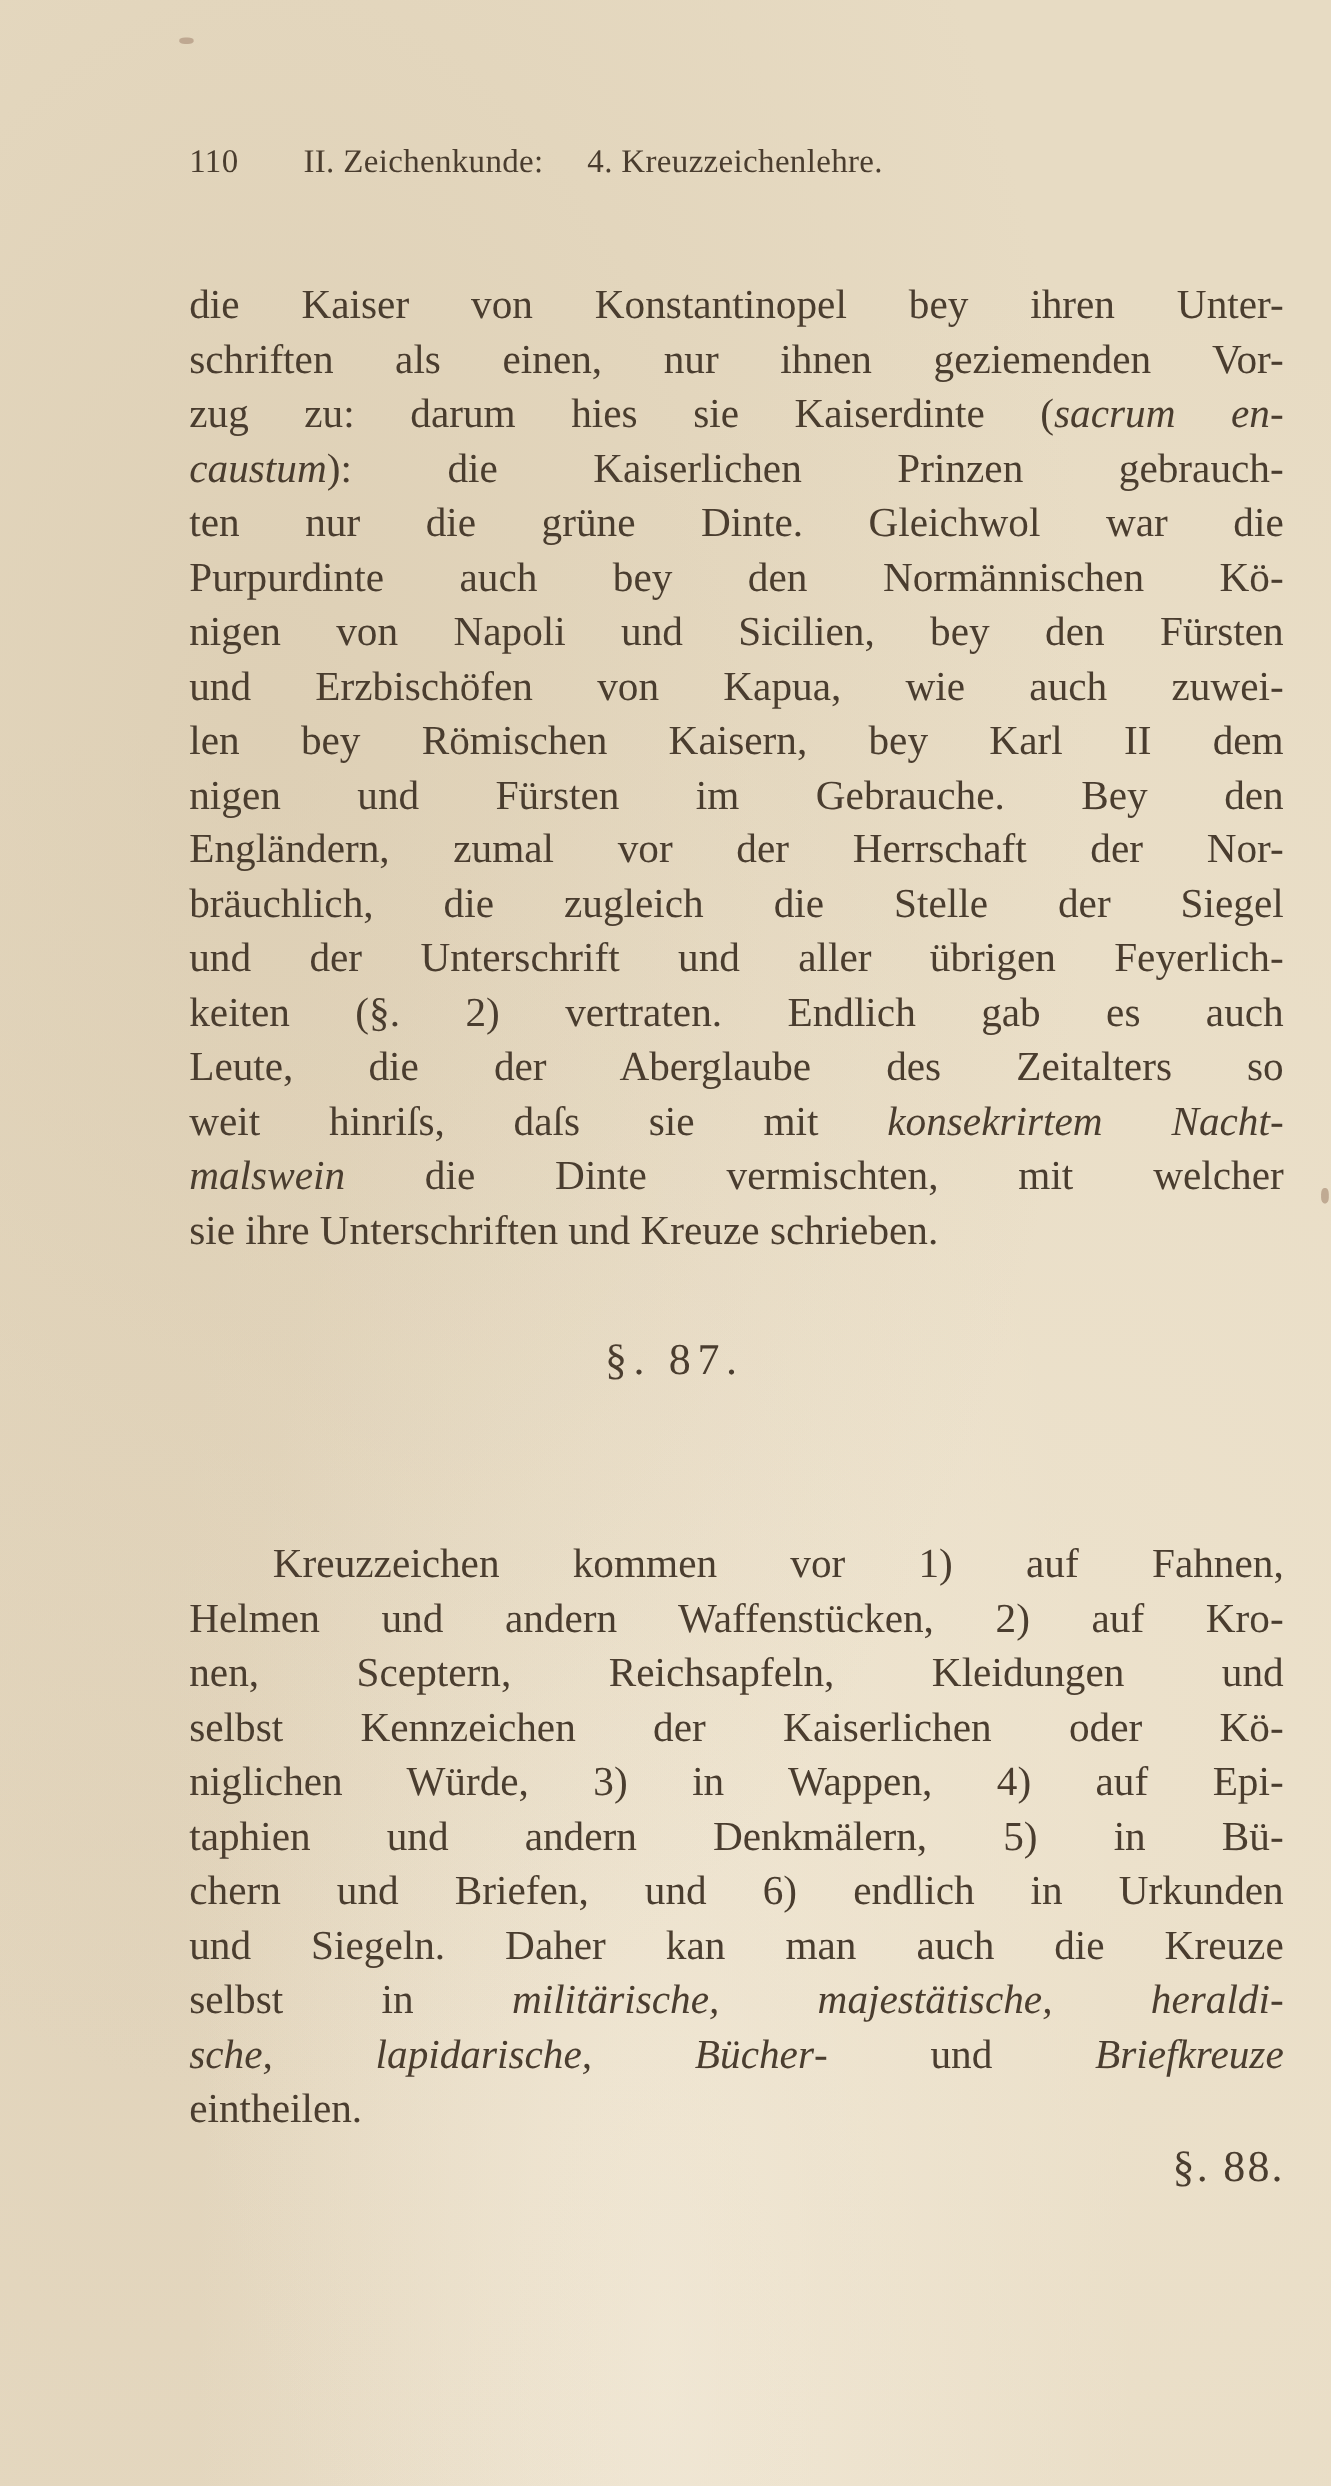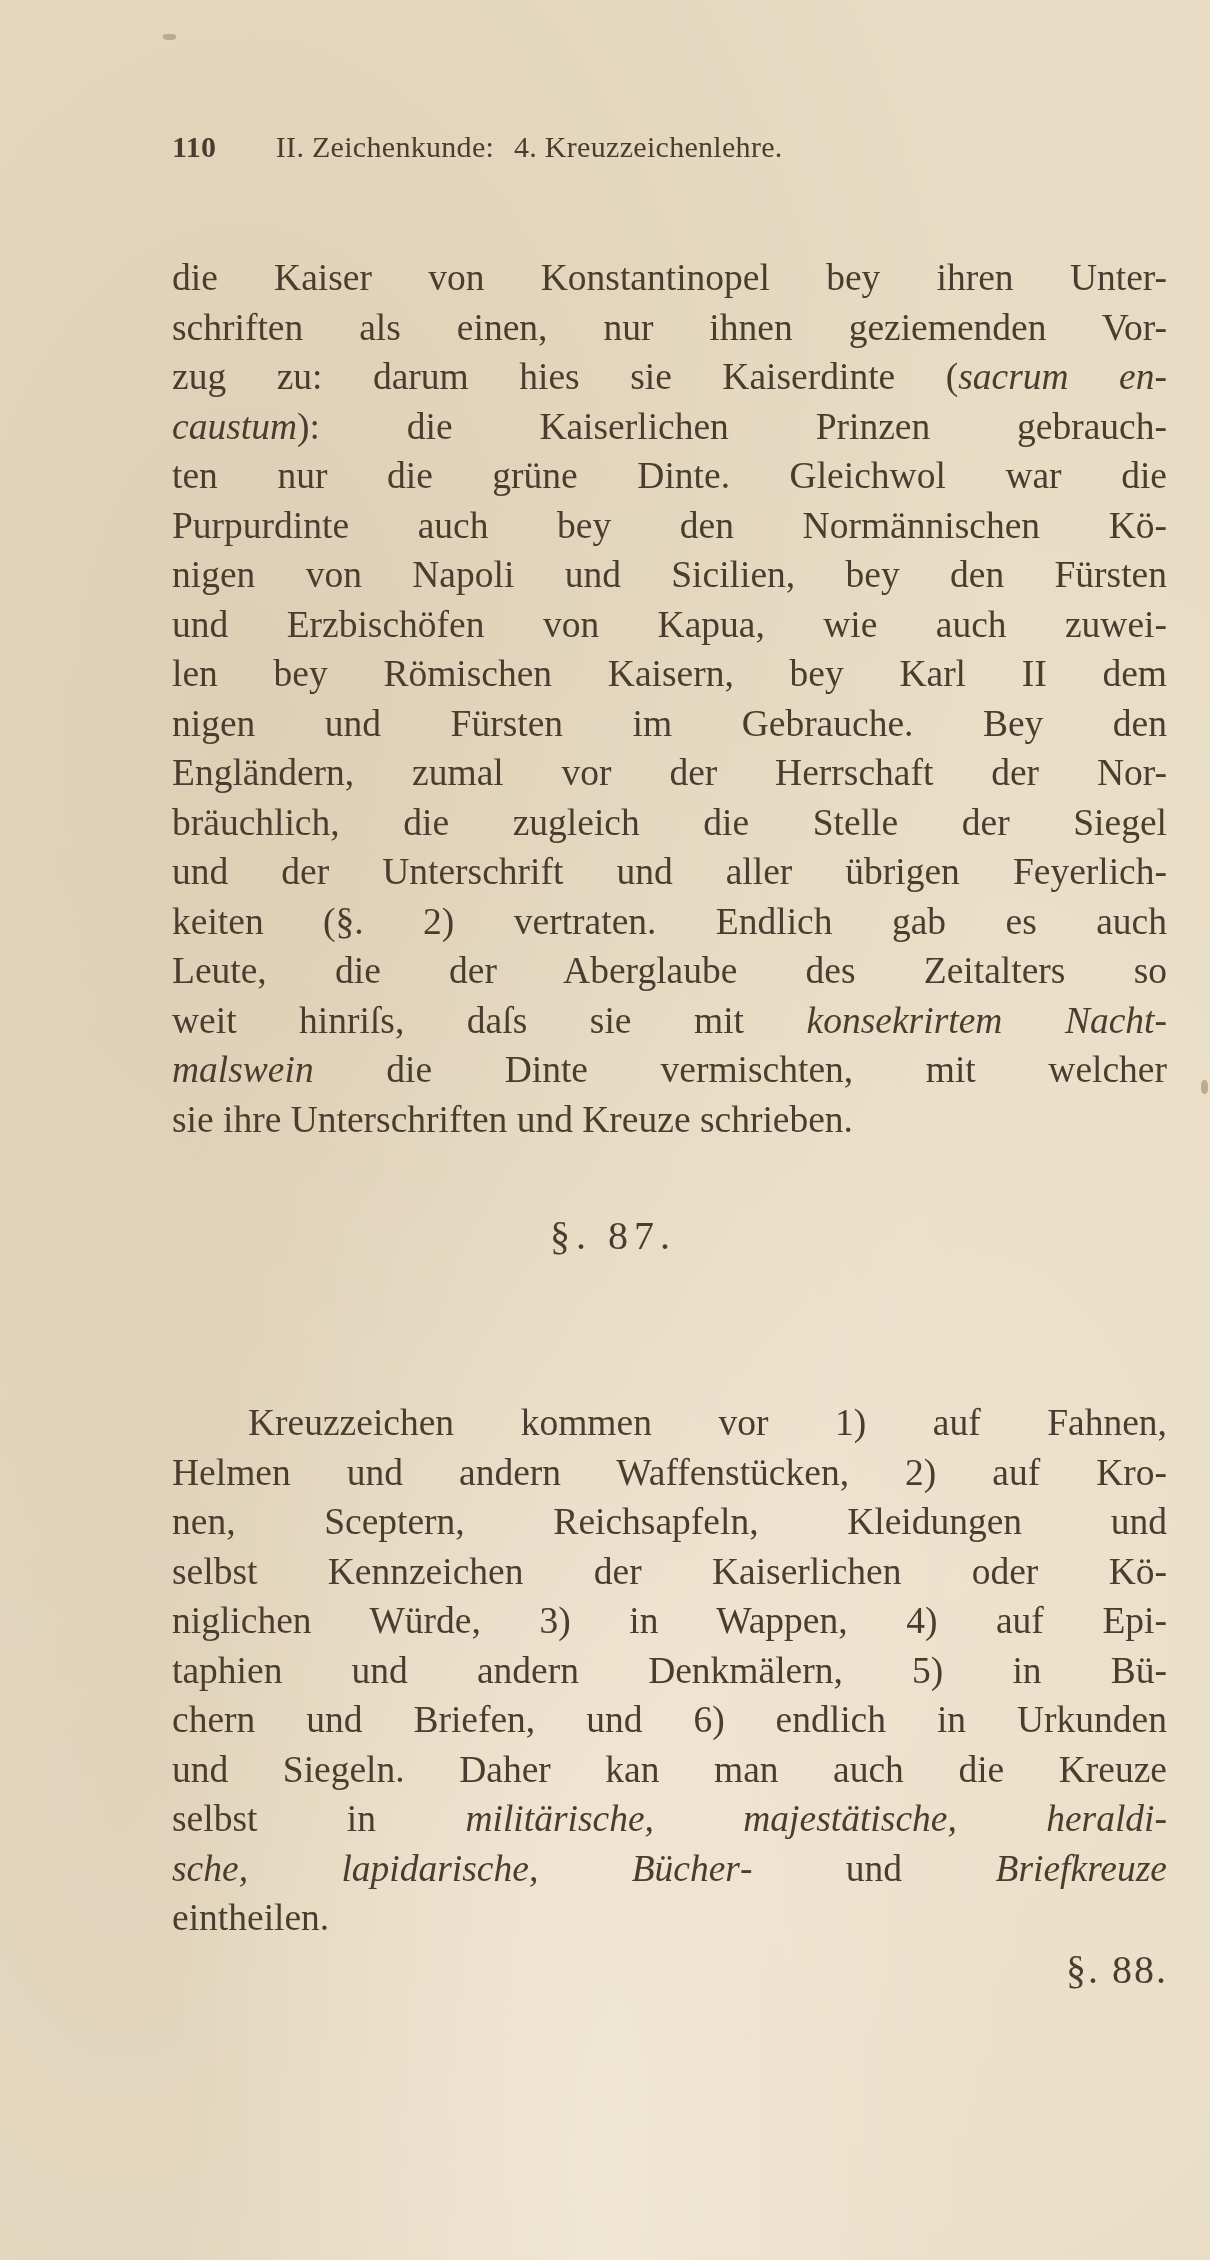--- a/index.html
+++ b/index.html
@@ -13,23 +13,23 @@
       radial-gradient(ellipse at 10% 80%, rgba(220,205,180,0.5), transparent 45%);
     position:relative;
     font-family: "Liberation Serif", "DejaVu Serif", serif;
     color:#4a3d2f;
   }
   .page { position:absolute; left:0; top:0; width:1210px; height:2260px; }
   .running-head {
     position:absolute; left:172px; top:130px; width:900px;
     font-size:30px; letter-spacing:0.3px; white-space:nowrap;
   }
-  .running-head .pg { font-weight:bold; display:inline-block; width:70px; }
+  .running-head .pg { font-weight:normal; display:inline-block; width:70px; }
   .running-head .part { margin-left:26px; }
-  .running-head .chap { margin-left:12px; }
+  .running-head .chap { margin-left:32px; }
   .text-block {
     position:absolute; left:172px; top:225px; width:995px;margin-top:28px;
   }
   .line {
     height:49.5px; line-height:49.5px; font-size:37.5px;
     white-space:nowrap; text-align:justify; text-align-last:justify;
     display:block;
   }
   .line.last { text-align-last:left; }
   .line.indent { padding-left:76px; box-sizing:border-box; }

